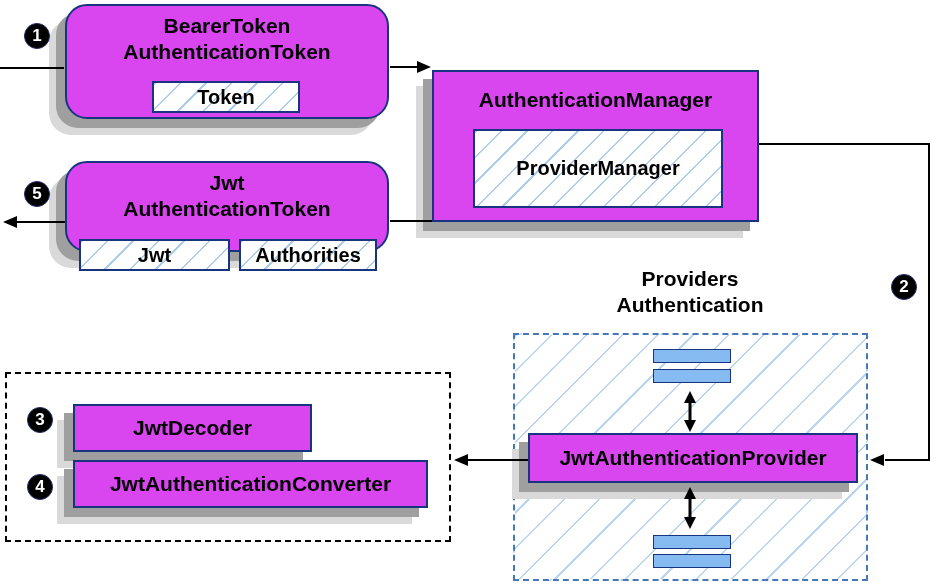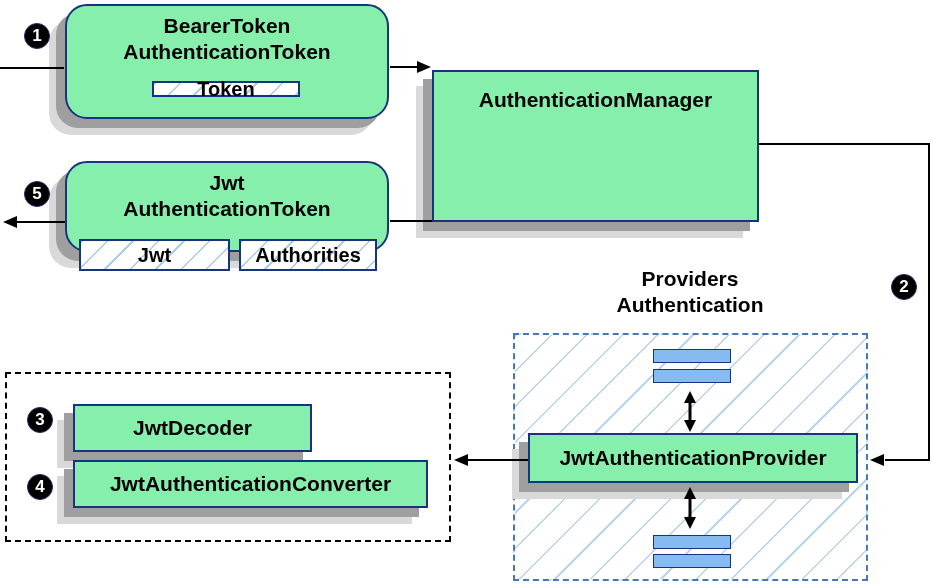--- a/index.html
+++ b/index.html
@@ -2,21 +2,21 @@
 <html><head>
 <meta charset="utf-8">
 <style>
   html,body{margin:0;padding:0;background:#fff;}
   .canvas{
     position:relative;width:932px;height:584px;background:#fff;overflow:hidden;
     font-family:"Liberation Sans","DejaVu Sans",sans-serif;font-weight:bold;color:#000;
   }
   
   .bluebox{
-    position:absolute;background:#86efac;border:2px solid #17357e;box-sizing:border-box;
+    position:absolute;background:#d946ef;border:2px solid #17357e;box-sizing:border-box;
     box-shadow:-9px 9px 0 0 #9f9f9f,-16px 16px 0 0 #d9d9d9;
   }
   .rounded{border-radius:22px;}
   .boxtitle{text-align:center;font-size:21px;line-height:26px;padding-top:7px;}
   .boxtitle.single{padding-top:17px;}
   
   .chip{
     position:absolute;background:
       repeating-linear-gradient(135deg,#aecdec 0px,#aecdec 1.6px,rgba(0,0,0,0) 1.6px,rgba(0,0,0,0) 18px),
       #fff;
@@ -59,40 +59,43 @@
 </head>
 <body>
 
 <div class="canvas">
 
   <div class="bluebox rounded" style="left:65px;top:4px;width:324px;height:115px;">
     <div class="boxtitle">
       <div>BearerToken</div>
       <div>AuthenticationToken</div>
     </div>
-    <div class="chip" style="left:85px;top:75px;width:148px;height:16px;">
+    <div class="chip" style="left:85px;top:75px;width:148px;height:32px;">
       <span>Token</span>
     </div>
   </div>
 
   <div class="bluebox rounded" style="left:65px;top:161px;width:324px;height:91px;">
     <div class="boxtitle">
       <div>Jwt</div>
       <div>AuthenticationToken</div>
     </div>
     <div class="chip" style="left:12px;top:76px;width:151px;height:32px;">
       <span>Jwt</span>
     </div>
     <div class="chip" style="left:172px;top:76px;width:138px;height:32px;">
       <span>Authorities</span>
     </div>
   </div>
 
   <div class="bluebox" style="left:432px;top:70px;width:327px;height:152px;">
     <div class="boxtitle single" style="padding-top:15px;">AuthenticationManager</div>
+    <div class="chip" style="left:39px;top:57px;width:250px;height:79px;">
+      <span>ProviderManager</span>
+    </div>
   </div>
 
   <div class="group-title" style="left:540px;top:266px;width:300px;">
     <div>Providers</div>
     <div>Authentication</div>
   </div>
 
   <div class="dashed-blue" style="left:513px;top:333px;width:355px;height:248px;"></div>
 
   <div class="bar" style="left:653px;top:349px;"></div>

